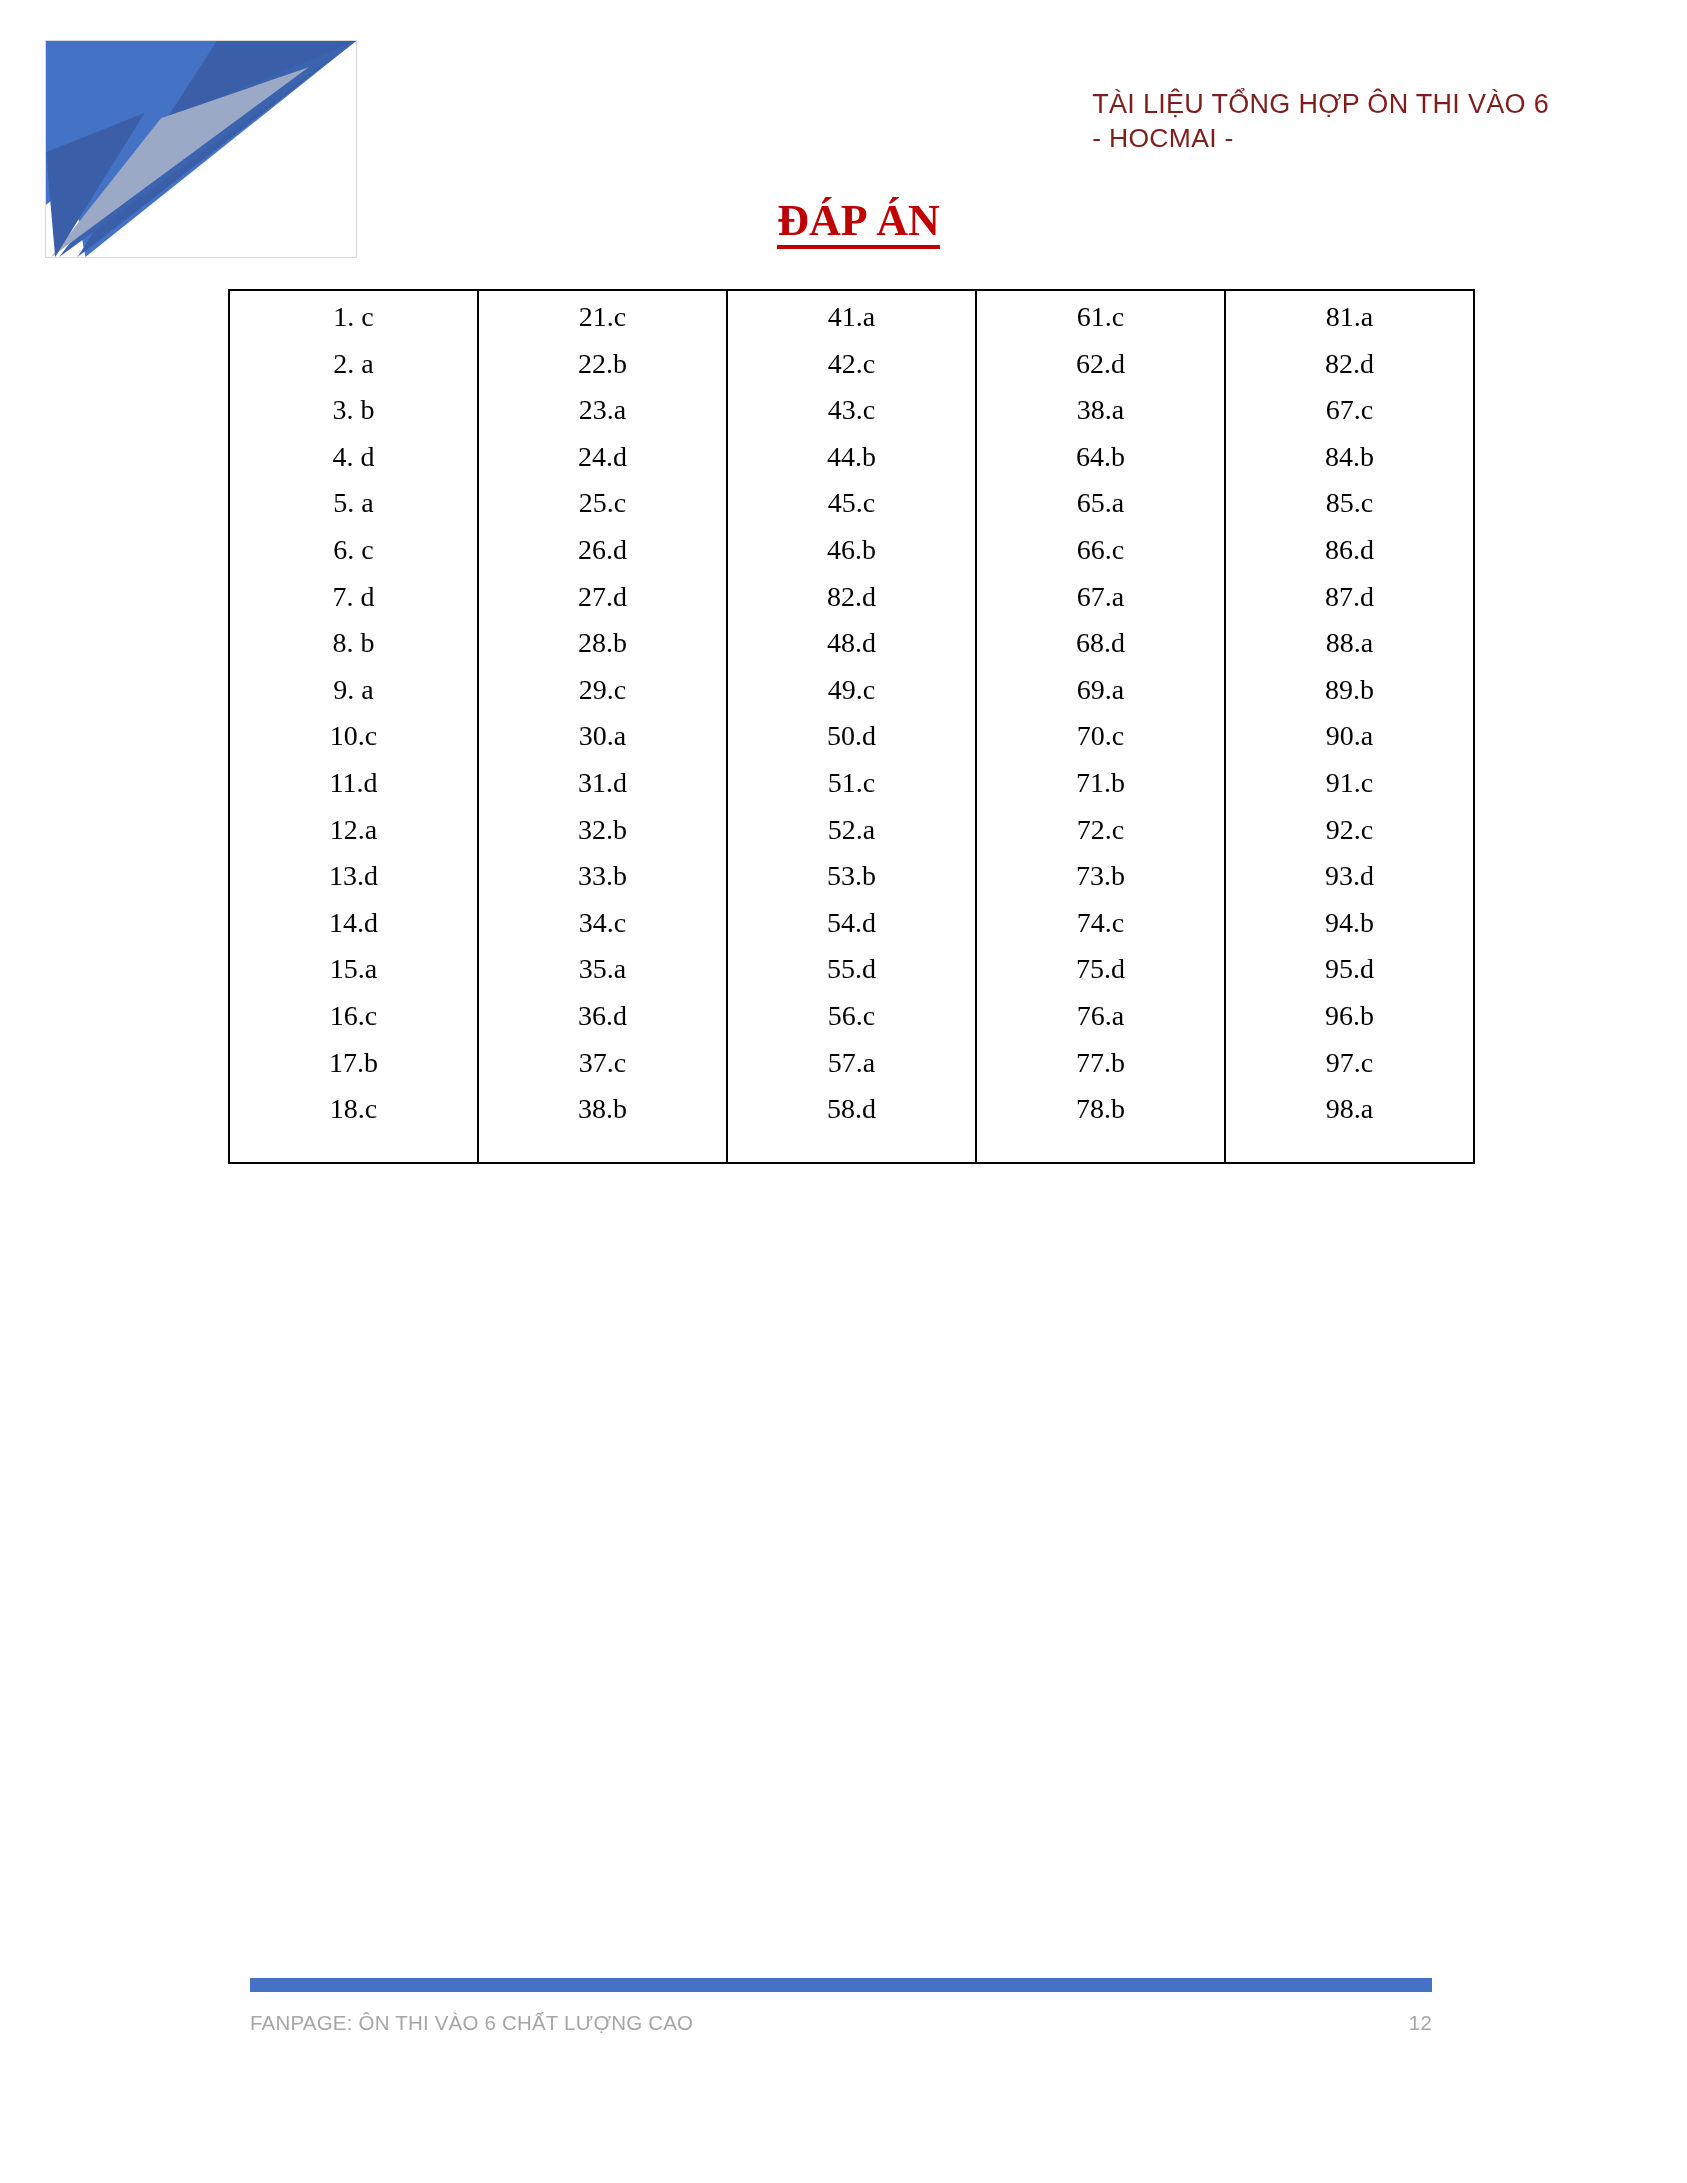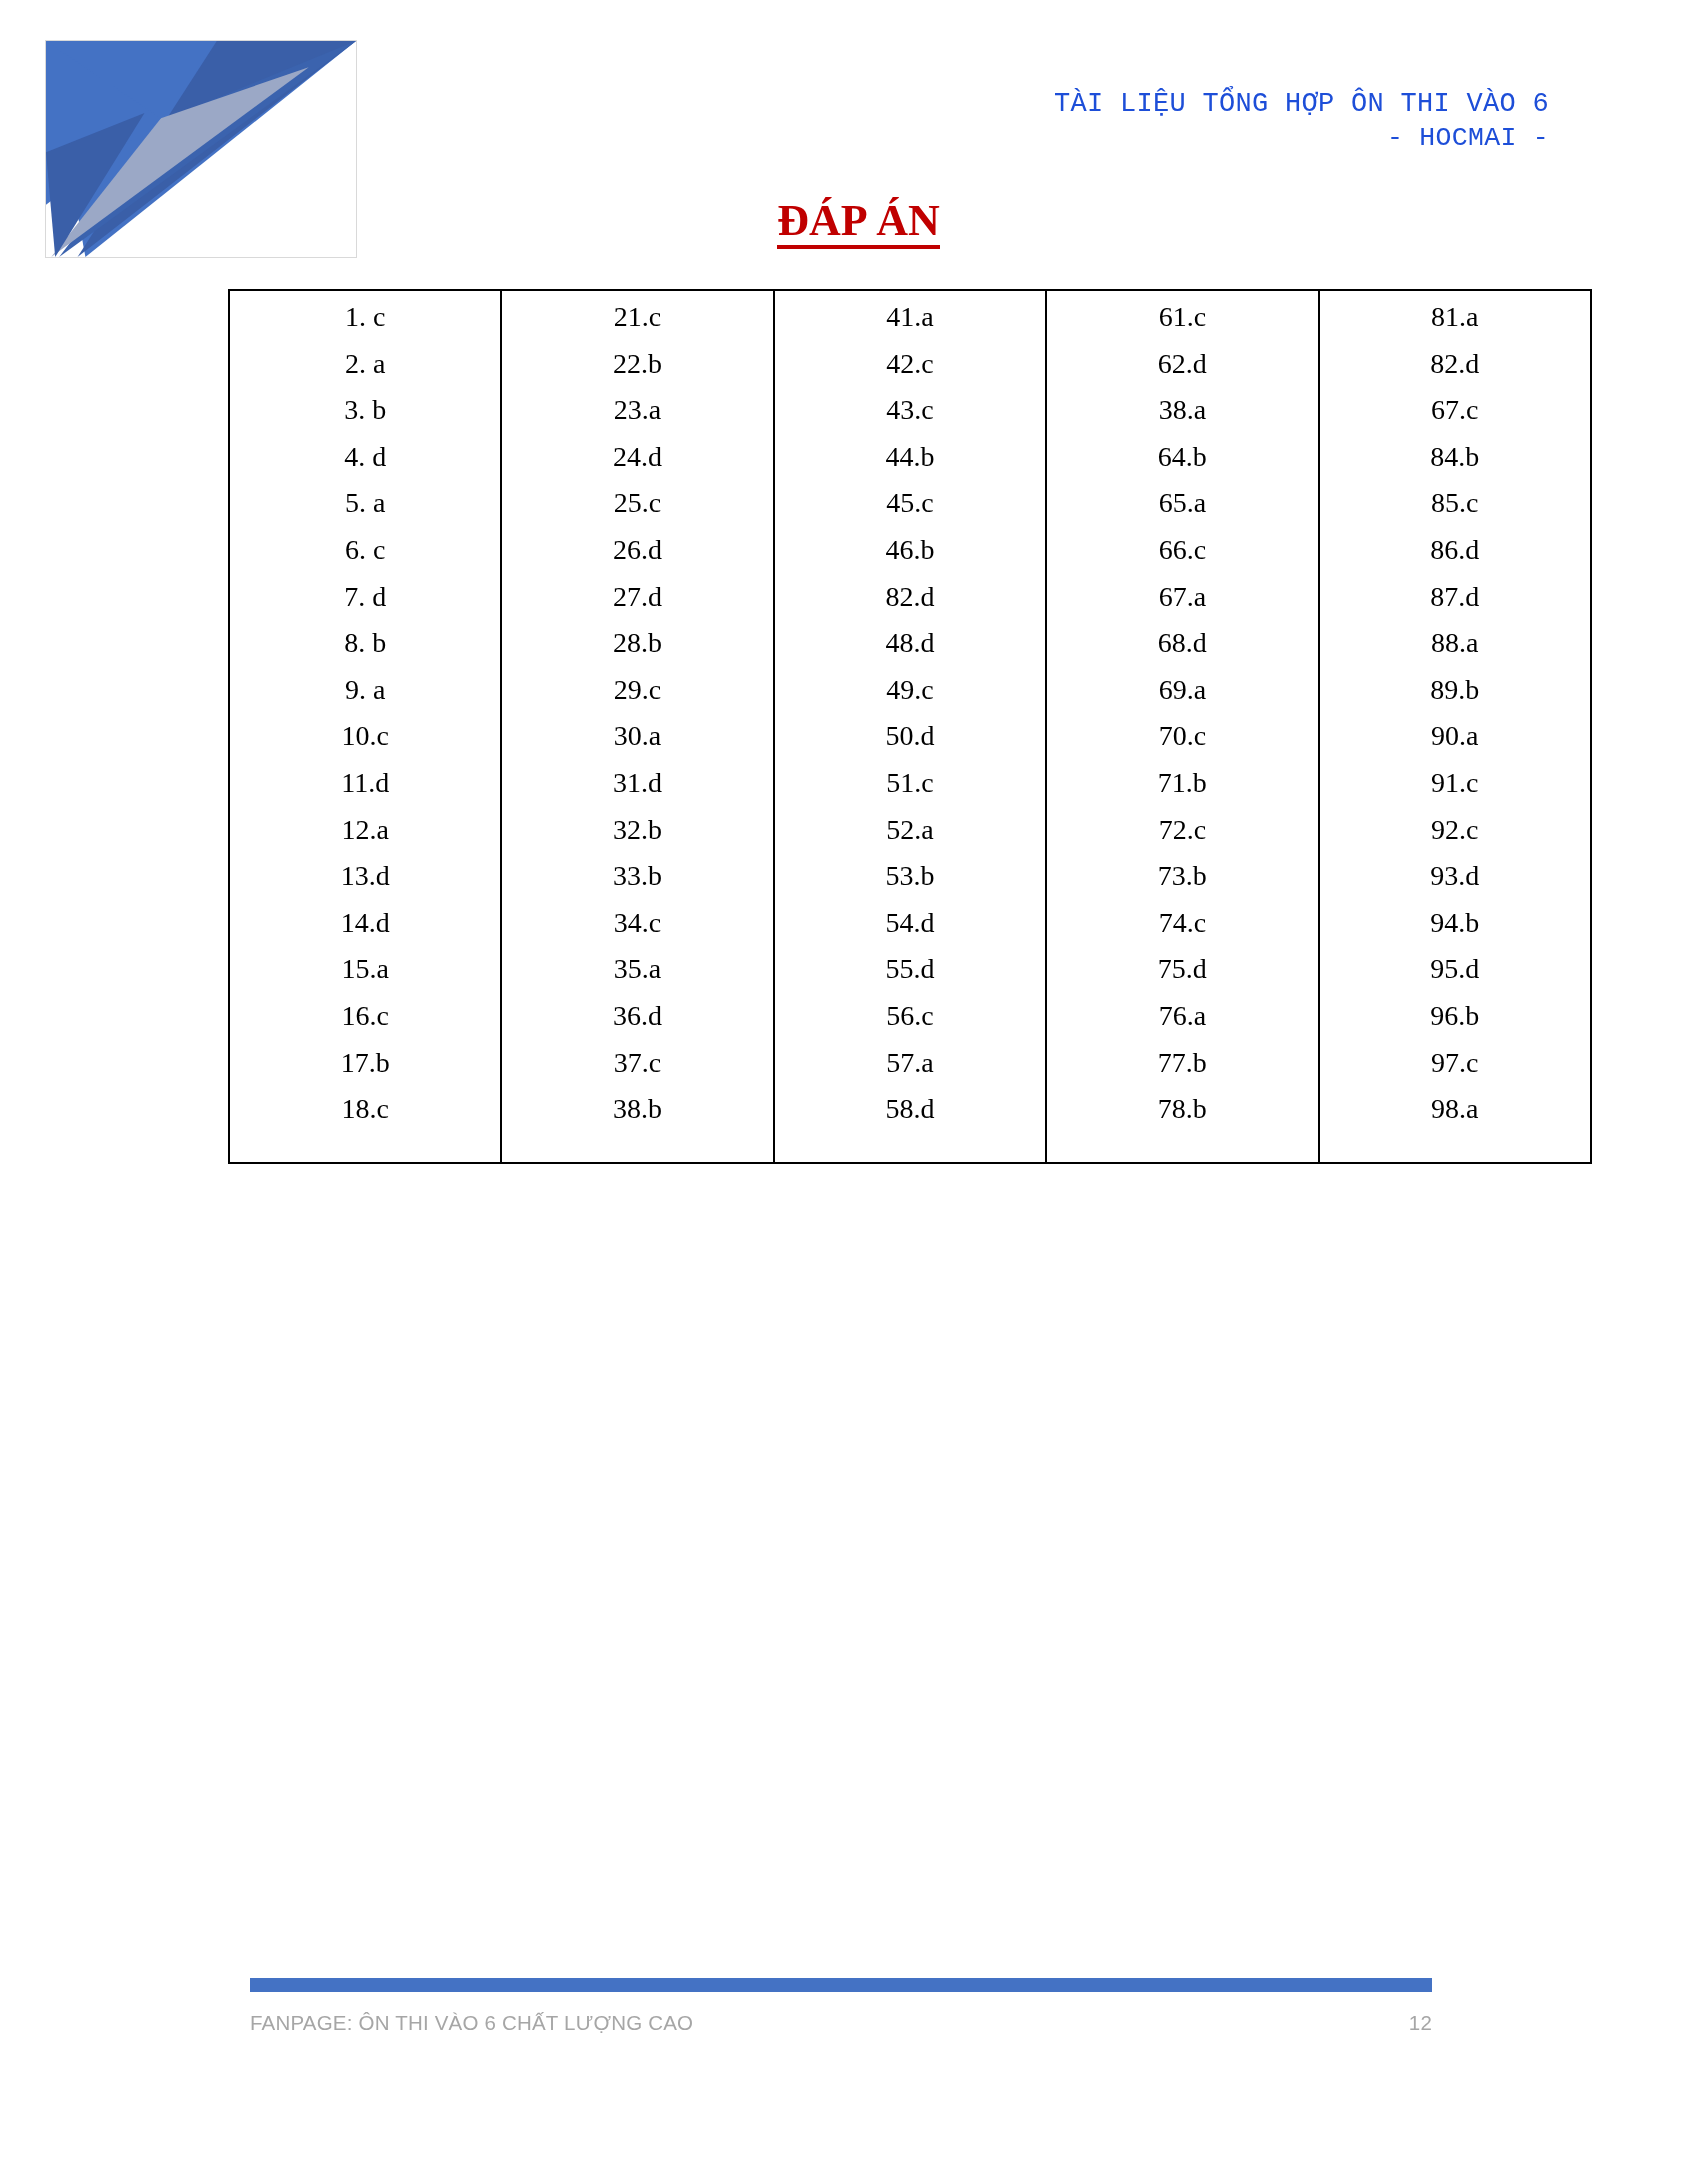--- a/index.html
+++ b/index.html
@@ -26,23 +26,22 @@
     box-sizing: border-box;
     background: #ffffff;
   }
   .logo-box svg { display: block; width: 100%; height: 100%; }
 
   
   .doc-header {
     position: absolute;
     right: 138px;
     top: 87px;
-    text-align: right;
-    color: #1d4ed8;
-    font-family: Liberation Mono, monospace;
+    color: #7f1d1d;
+    font-family: Liberation Sans, sans-serif;
     font-size: 27px;
     line-height: 1.28;
     letter-spacing: 0.3px;
   }
   .doc-header .line2 { font-size: 26.5px; }
 
   
   .title-wrap {
     position: absolute;
     left: 0;
@@ -60,21 +59,21 @@
     border-bottom: 4.6px solid #C00000;
     padding-bottom: 1.3px;
     line-height: 1.05;
   }
 
   
   .answer-table {
     position: absolute;
     left: 228px;
     top: 289px;
-    width: 1364px;
+    width: 1247px;
     border-collapse: collapse;
     table-layout: fixed;
     border-radius: 26px;
   }
   .answer-table td {
     border: 2px solid #000000;
     vertical-align: top;
     padding: 0;
   }
   .col-cell { text-align: center; }

